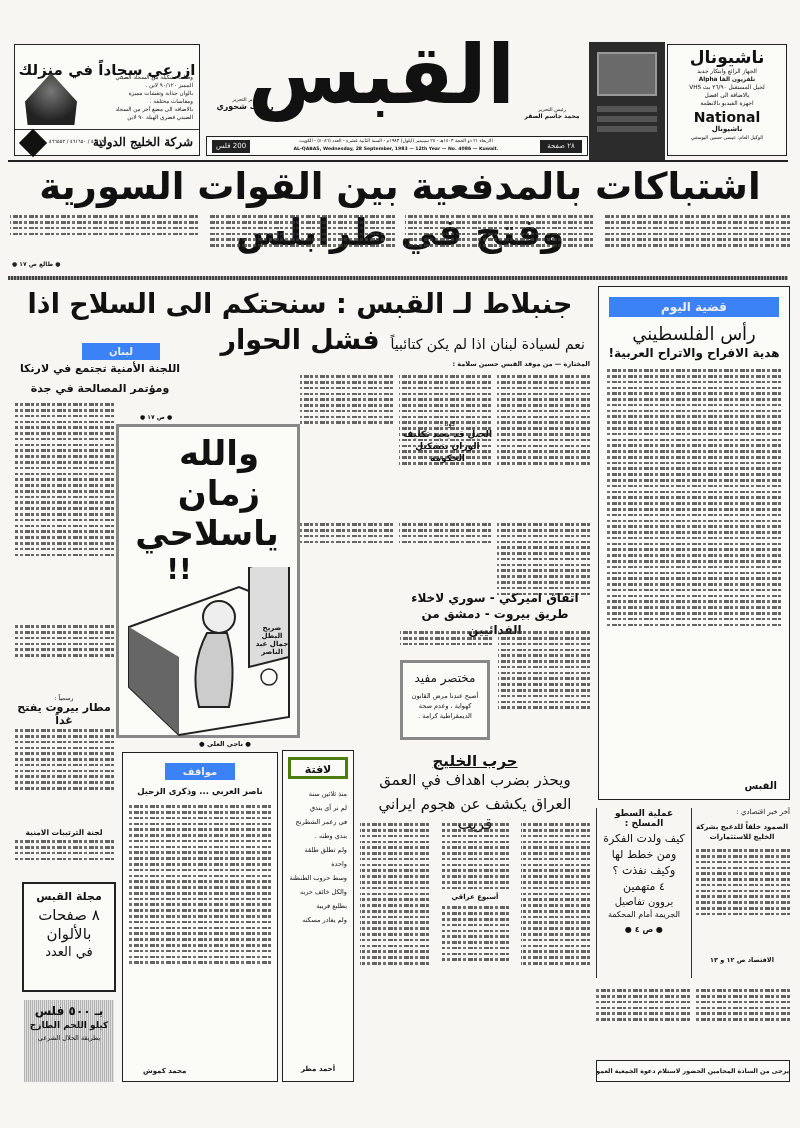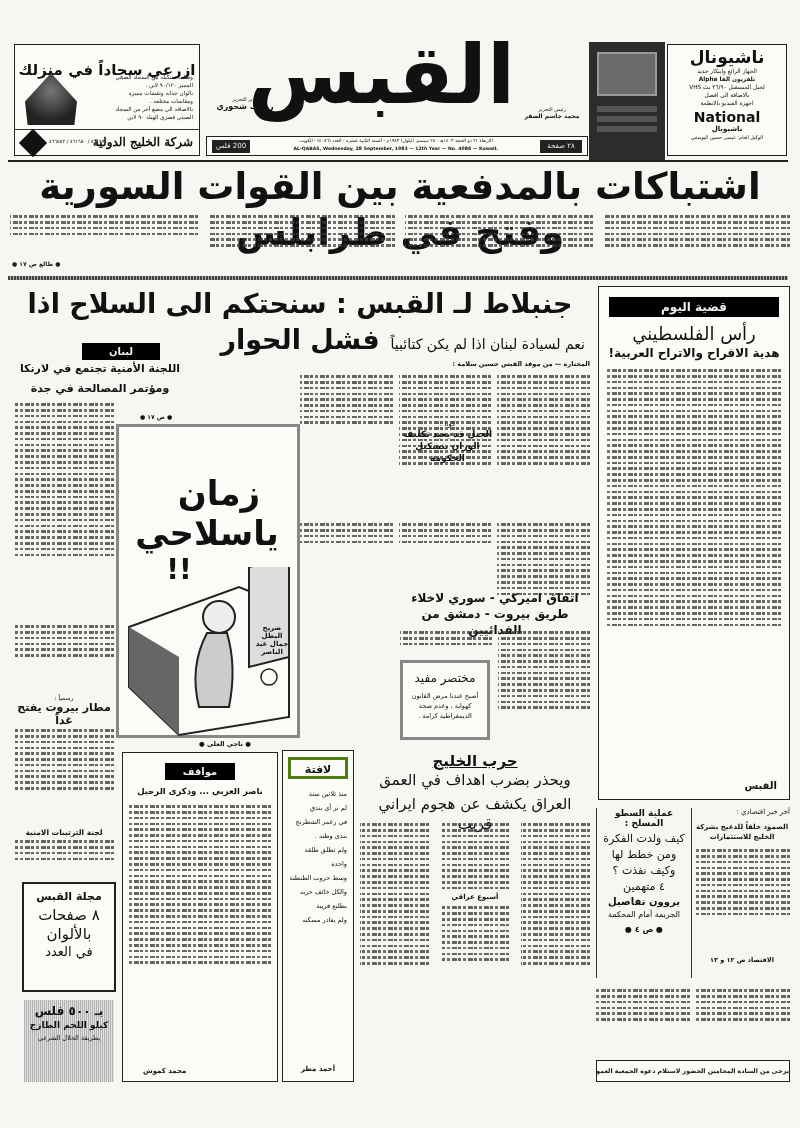--- a/index.html
+++ b/index.html
@@ -5,21 +5,21 @@
   * { box-sizing: border-box; margin: 0; padding: 0; }
   html, body { width: 800px; height: 1128px; background: #f7f6f2; overflow: hidden; }
   body { position: relative; font-family: "DejaVu Sans", sans-serif; color: #111; direction: rtl; }
   .abs { position: absolute; }
   .box { border: 1.5px solid #222; }
   .dither { background: repeating-linear-gradient(90deg,#555 0 1px,#bbb 1px 2px); }
   .rule { height: 4px; background: repeating-linear-gradient(90deg,#444 0 2px,#aaa 2px 3px); }
   .hair { border-top: 1px solid #333; }
   .col-text { font-size: 6.2px; line-height: 9px; color: #222; text-align: justify; overflow: hidden; font-family: "DejaVu Sans", sans-serif; }
   .filler { display:block; height: 2.6px; margin: 3.2px 0; background: repeating-linear-gradient(270deg,#333 0 3px,transparent 3px 4px,#333 4px 9px,transparent 9px 11px,#444 11px 14px,transparent 14px 16px); opacity:.75; }
-  .kicker { background: #000000; color: #eee; font-weight: bold; text-align: center; font-size: 12px; padding: 3px 0; }
+  .kicker { background: #3b82f6; color: #eee; font-weight: bold; text-align: center; font-size: 12px; padding: 3px 0; }
   .hl { font-weight: bold; text-align: center; color: #111; font-family: "DejaVu Sans", sans-serif; }
   .serif { font-family: "DejaVu Serif", serif; }
 </style>
 </head>
 <body>
 
 <div class="abs" style="left:0;top:0;width:800px;height:160px;">
 
   <div class="abs box" style="left:14px;top:44px;width:186px;height:112px;background:#fbfbf8;">
     <div class="hl" style="font-size:15px;margin-top:16px;">ازرعي سجاداً في منزلك</div>
@@ -206,20 +206,21 @@
     <span class="filler"></span>
     <span class="filler"></span>
     <span class="filler"></span>
     <span class="filler"></span>
     <span class="filler"></span>
     <span class="filler"></span>
 </div>
 <div class="abs" style="left:140px;top:413px;font-size:6px;font-weight:bold;">● ص ١٧ ●</div>
 
 <div class="abs" style="left:116px;top:424px;width:184px;height:314px;border:3px solid #888;background:#fbfbf8;">
+  <div class="hl" style="position:absolute;top:6px;left:40px;width:120px;font-size:34px;">والله</div>
   <div class="hl" style="position:absolute;top:46px;left:40px;width:120px;font-size:34px;">زمان</div>
   <div class="hl" style="position:absolute;top:86px;left:8px;width:160px;font-size:34px;">ياسلاحي</div>
   <div class="hl" style="position:absolute;top:126px;left:30px;width:60px;font-size:28px;">!!</div>
   <svg class="abs" style="left:0;top:140px;" width="178" height="170" viewBox="0 0 178 170">
     <polygon points="10,60 120,20 170,40 170,150 60,168 10,120" fill="none" stroke="#222" stroke-width="2"></polygon>
     <polygon points="10,60 60,90 60,168 10,120" fill="#666"></polygon>
     <polygon points="130,0 170,-10 170,90 130,100" fill="#ddd" stroke="#222" stroke-width="2"></polygon>
     <circle cx="100" cy="50" r="16" fill="#eee" stroke="#222" stroke-width="2"></circle>
     <path d="M88 66 Q70 100 80 140 L110 140 Q118 100 108 66 Z" fill="#ccc" stroke="#222" stroke-width="2"></path>
     <circle cx="150" cy="110" r="8" fill="none" stroke="#222" stroke-width="1.5"></circle>
@@ -555,21 +556,21 @@
     </div>
   <div style="font-size:6.5px;text-align:center;font-weight:bold;">الاقتصاد ص ١٢ و ١٣</div>
 </div>
 
 <div class="abs" style="left:596px;top:808px;width:96px;text-align:center;border-left:1px solid #333;border-right:1px solid #333;padding:0 2px;height:170px;">
   <div class="hl" style="font-size:9px;">عملية السطو المسلح :</div>
   <div class="hl" style="font-size:11px;margin-top:4px;font-weight:normal;">كيف ولدت الفكرة</div>
   <div class="hl" style="font-size:11px;margin-top:3px;font-weight:normal;">ومن خطط لها</div>
   <div class="hl" style="font-size:11px;margin-top:3px;font-weight:normal;">وكيف نفذت ؟</div>
   <div class="hl" style="font-size:11px;margin-top:3px;font-weight:normal;">٤ متهمين</div>
-  <div class="hl" style="font-size:10px;margin-top:3px;font-weight:bold;">يروون تفاصيل</div>
+  <div class="hl" style="font-size:10px;margin-top:3px;font-weight:normal;">يروون تفاصيل</div>
   <div class="hl" style="font-size:8px;margin-top:3px;font-weight:normal;">الجريمة أمام المحكمة</div>
   <div class="hl" style="font-size:8px;margin-top:6px;">● ص ٤ ●</div>
 </div>
 
 <div class="abs" style="left:596px;top:986px;width:194px;height:60px;display:flex;gap:6px;">
   <div class="col-text" style="flex:1;">
       <span class="filler"></span>
       <span class="filler"></span>
       <span class="filler"></span>
       <span class="filler"></span>

